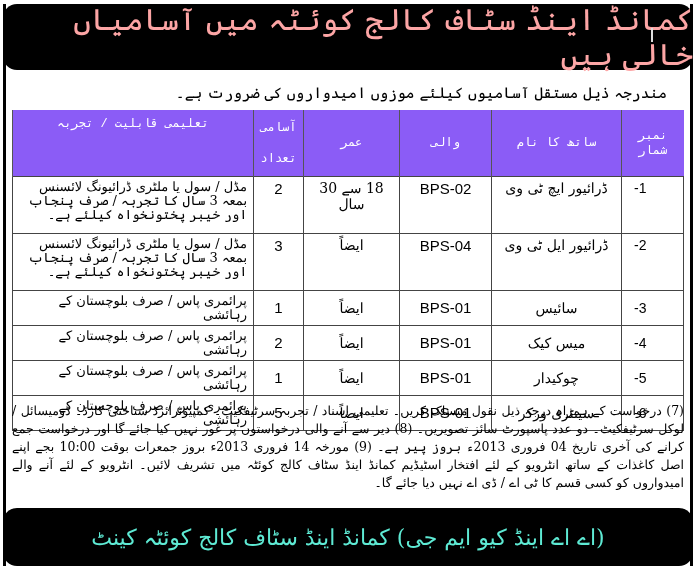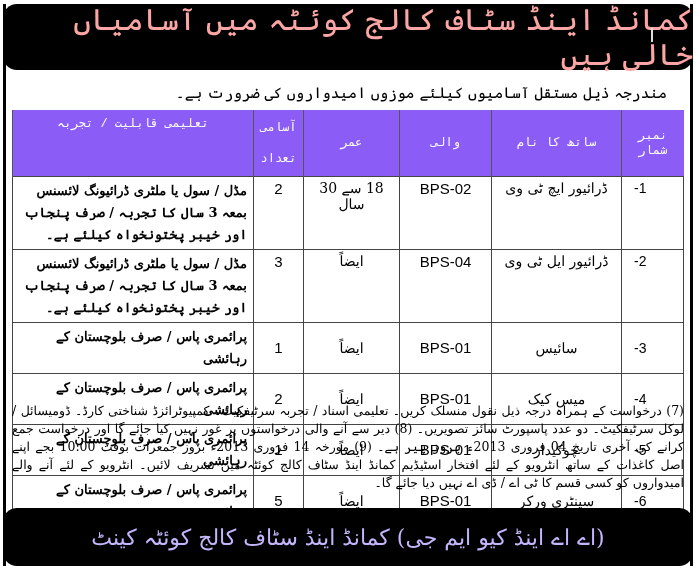--- a/index.html
+++ b/index.html
@@ -41,37 +41,37 @@
   }
   table.jobs th.qual { vertical-align: top; padding-top: 6px; }
   table.jobs td {
     border: 1px solid #444; font-size: 14px; vertical-align: top; padding: 3px 6px;
     font-family: "DejaVu Serif", serif;
   }
   table.jobs td.num { text-align: left; direction: ltr; font-family: "Liberation Sans", sans-serif; font-size: 14px; padding-left: 12px; }
   table.jobs td.grade { text-align: center; direction: ltr; font-family: "Liberation Sans", sans-serif; font-size: 15px; }
   table.jobs td.count { text-align: center; font-family: "Liberation Sans", sans-serif; font-size: 15px; }
   table.jobs td.name, table.jobs td.age { text-align: center; }
-  table.jobs td.qual { text-align: right; line-height: 22px; font-size: 13px; font-weight: bold; }
+  table.jobs td.qual { text-align: right; line-height: 14px; font-size: 13px; }
   tr.tall td { height: 57px; }
   tr.short td { height: 27px; vertical-align: middle; }
 
   .notes {
     position: absolute; left: 12px; top: 402px; width: 672px;
     direction: rtl; text-align: justify; font-size: 12.5px; line-height: 18px;
     font-family: "DejaVu Serif", serif;
   }
 
   .banner-bottom {
     position: absolute; left: 3px; top: 508px; width: 690px; height: 58px;
     background: #000; border-radius: 14px;
     display: flex; align-items: center; justify-content: center;
   }
   .banner-bottom .footer {
-    color: #c4b5fd; font-size: 22px; font-family: "DejaVu Serif", serif; direction: rtl;
+    color: #5eead4; font-size: 22px; font-family: "DejaVu Serif", serif; direction: rtl;
   }
 </style>
 </head>
 <body>
 
 <div class="page"></div>
 
 <div class="banner-top">
   <span class="title">کمانڈ اینڈ سٹاف کالج کوئٹہ میں آسامیاں خالی ہیں</span>
   <span class="mark"></span>

